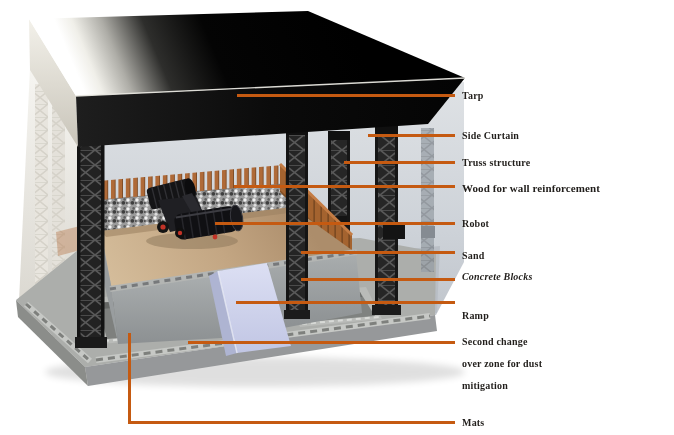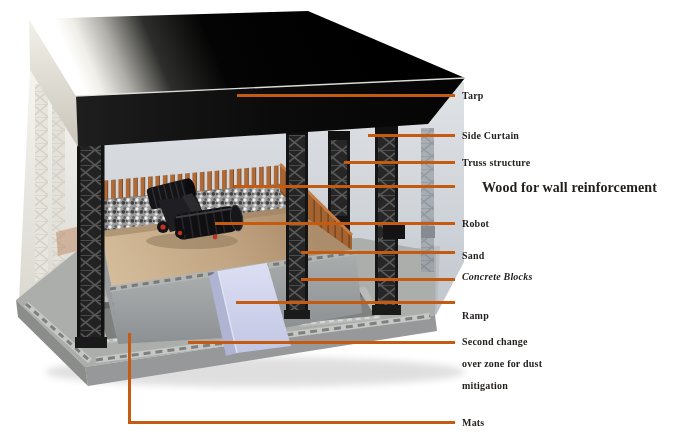--- a/index.html
+++ b/index.html
@@ -7,21 +7,21 @@
     position:relative;width:674px;height:435px;background:#ffffff;
     overflow:hidden;font-family:"Liberation Serif",serif;
   }
   .scene{position:absolute;left:0;top:0;}
   .lead{position:absolute;height:3px;background:#C55A11;}
   .lead-v{position:absolute;width:3px;background:#C55A11;}
   .lbl{
     position:absolute;left:462px;font-weight:700;font-size:10px;
     color:#211E1B;letter-spacing:.2px;line-height:22px;white-space:pre-line;
   }
-  .lbl.small{font-size:14px;letter-spacing:.1px;margin-left:20px;}
+  .lbl.small{font-size:11px;letter-spacing:.1px;}
 </style>
 </head>
 <body>
 
 <div class="stage">
 
   <svg class="scene" width="674" height="435" viewBox="0 0 674 435">
     <defs>
       <linearGradient id="tarpTop" gradientUnits="userSpaceOnUse" x1="340" y1="0" x2="90" y2="105">
         <stop offset="0" stop-color="#000000"></stop>

